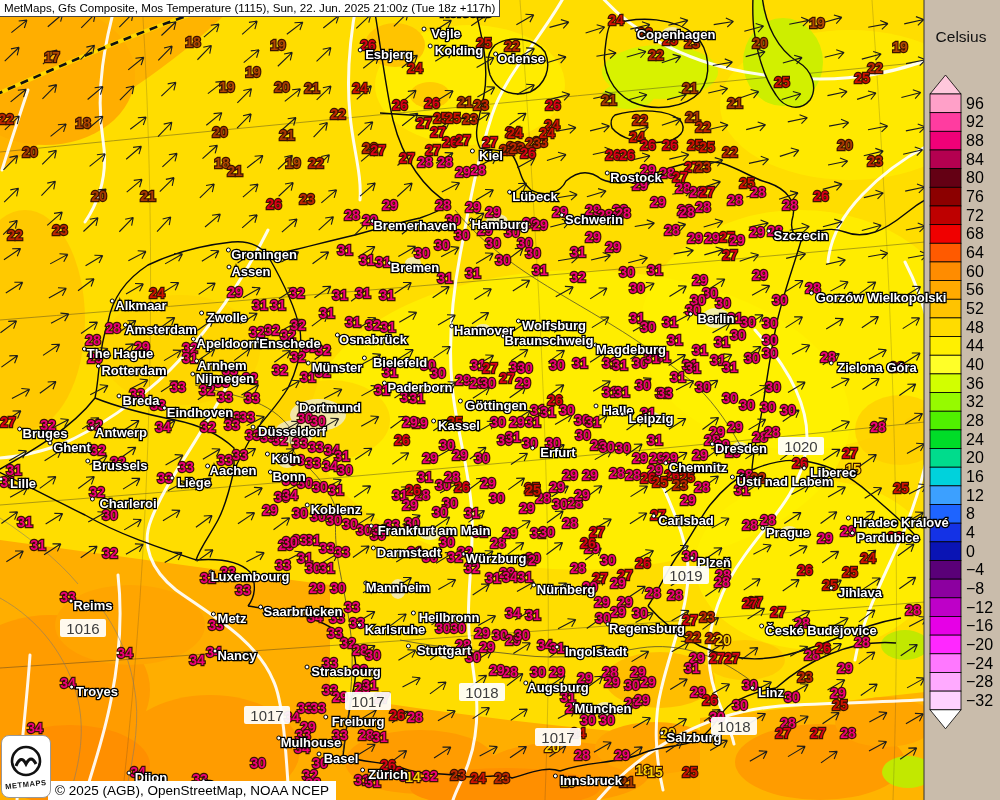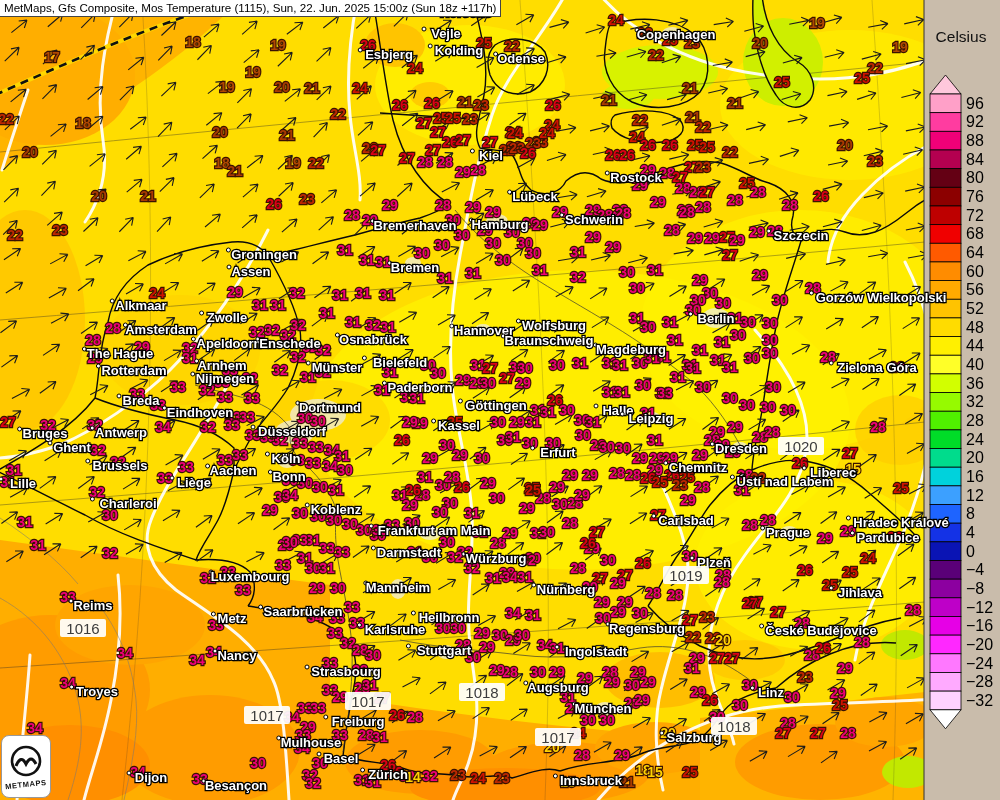--- a/index.html
+++ b/index.html
@@ -1480,24 +1480,27 @@
         <rect x="663" y="566" width="46" height="18" rx="2" fill="#fff" opacity="0.93"></rect>
         <text x="686" y="580.5" text-anchor="middle" font-size="15" fill="#3c3c3c">1019</text>
         <rect x="778" y="437" width="46" height="18" rx="2" fill="#fff" opacity="0.93"></rect>
         <text x="801" y="451.5" text-anchor="middle" font-size="15" fill="#3c3c3c">1020</text>
         <rect x="711" y="717" width="46" height="18" rx="2" fill="#fff" opacity="0.93"></rect>
         <text x="734" y="731.5" text-anchor="middle" font-size="15" fill="#3c3c3c">1018</text>
       </g>
   </svg>
 
   <div class="titlebar">
-    <span>MetMaps, Gfs Composite, Mos Temperature (1115), Sun, 22. Jun. 2025 15:00z (Sun 18z +117h)</span>
+    <span>MetMaps, Gfs Composite, Mos Temperature (1115), Sun, 22. Jun. 2025 21:00z (Tue 18z +117h)</span>
   </div>
 
   <div class="logo">
     <svg width="36" height="36" viewBox="0 0 36 36">
       <circle cx="18" cy="17" r="14" fill="#fff" stroke="#111" stroke-width="2.6"></circle>
       <path d="M 8,22 Q 13,10 18,20 Q 23,10 28,20" fill="none" stroke="#111" stroke-width="3"></path>
     </svg>
     <span class="lg-text">METMAPS</span>
   </div>
 
+  <div class="attribution">
+    <span>© 2025 (AGB), OpenStreetMap, NOAA NCEP</span>
+  </div>
 </div>
 
 </body></html>

